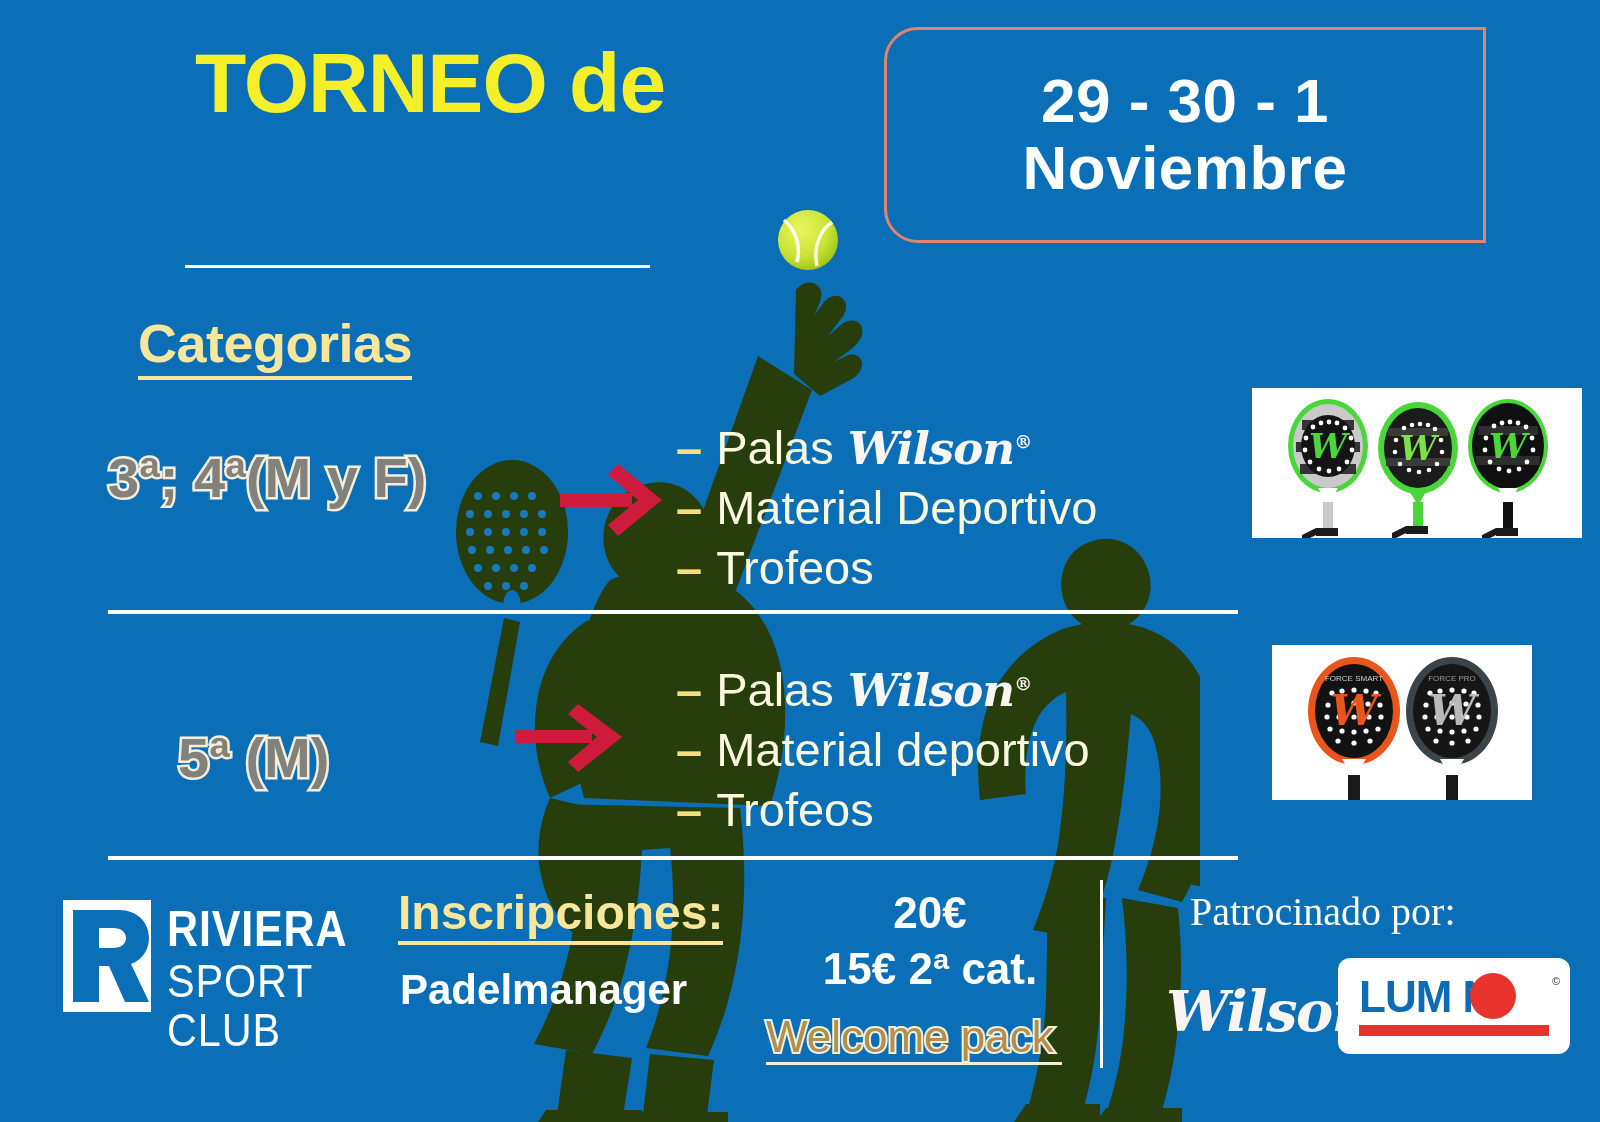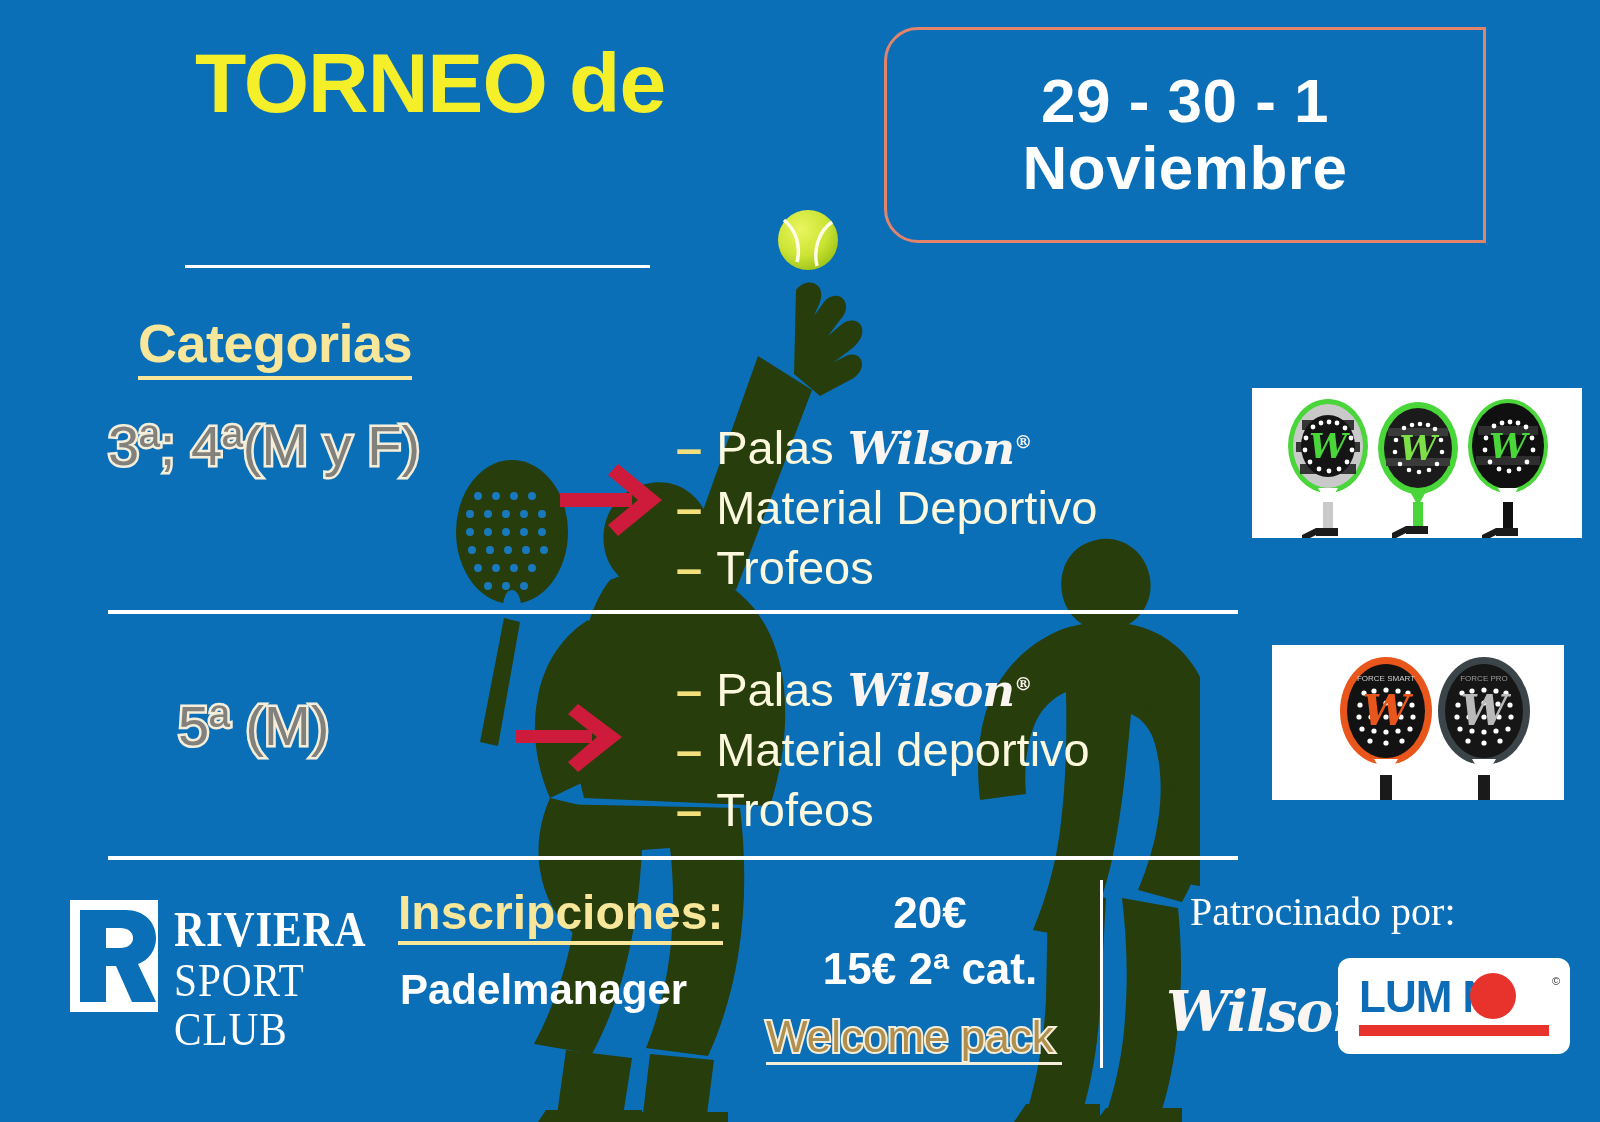--- a/index.html
+++ b/index.html
@@ -50,24 +50,25 @@
   }
   .head-yellow .ul{
     display:block;height:4px;background:#f8e79a;margin-top:2px;
   }
   #h-categorias{left:138px;top:312px;}
   #h-premios{left:884px;top:320px;}
 
   
   .cat{
     position:absolute;white-space:nowrap;
-    color:#83817c;font-weight:normal;font-size:56px;
+    color:#83817c;font-weight:bold;font-size:56px;
     -webkit-text-stroke:5px #f4eedb;
     paint-order:stroke fill;
     letter-spacing:0px;
+    margin-top:32px;
   }
   #cat1{left:108px;top:413px;}
   #cat2{left:168px;top:535px;}
   #cat3{left:178px;top:693px;}
 
   
   .prizes{position:absolute;width:520px;}
   #prizes1{left:676px;top:418px;}
   #prizes2{left:676px;top:660px;}
   .prize-row{
@@ -78,30 +79,30 @@
   .wilson-word{
     font-family:"DejaVu Serif", serif;
     font-weight:bold;font-style:italic;
     font-size:0.96em;color:#fbf5f2;letter-spacing:-1px;
   }
   .wilson-word .reg{font-size:0.4em;vertical-align:super;}
 
   
   .photo{position:absolute;background:#ffffff;overflow:hidden;}
   #photo1{left:1252px;top:388px;width:330px;height:150px;}
-  #photo2{left:1272px;top:645px;width:260px;height:155px;padding-left:32px;}
+  #photo2{left:1272px;top:645px;width:260px;height:155px;}
 
   
   .divider{position:absolute;height:4px;background:#ffffff;}
   #div1{left:108px;top:610px;width:1130px;}
   #div2{left:108px;top:856px;width:1130px;}
   #div-vert{position:absolute;left:1100px;top:880px;width:3px;height:188px;background:#ffffff;}
 
   
-  #riviera{position:absolute;left:70px;top:900px;width:330px;height:120px;font-family:Liberation Serif, serif;}
+  #riviera{position:absolute;left:63px;top:900px;width:330px;height:120px;}
   #rv-mark{position:absolute;left:0;top:0;width:88px;height:112px;}
   #rv-text{position:absolute;left:104px;top:4px;width:230px;color:#ffffff;}
   #rv-l1{font-size:50px;font-weight:bold;letter-spacing:1px;line-height:1;
          font-stretch:condensed;transform:scaleX(0.86);transform-origin:left center;}
   #rv-l2{font-size:47px;letter-spacing:1px;line-height:1.05;margin-top:2px;
          transform:scaleX(0.88);transform-origin:left center;}
 
   #h-inscripciones{
     position:absolute;left:398px;top:885px;color:#f8e79a;
     font-weight:bold;font-size:48px;white-space:nowrap;

